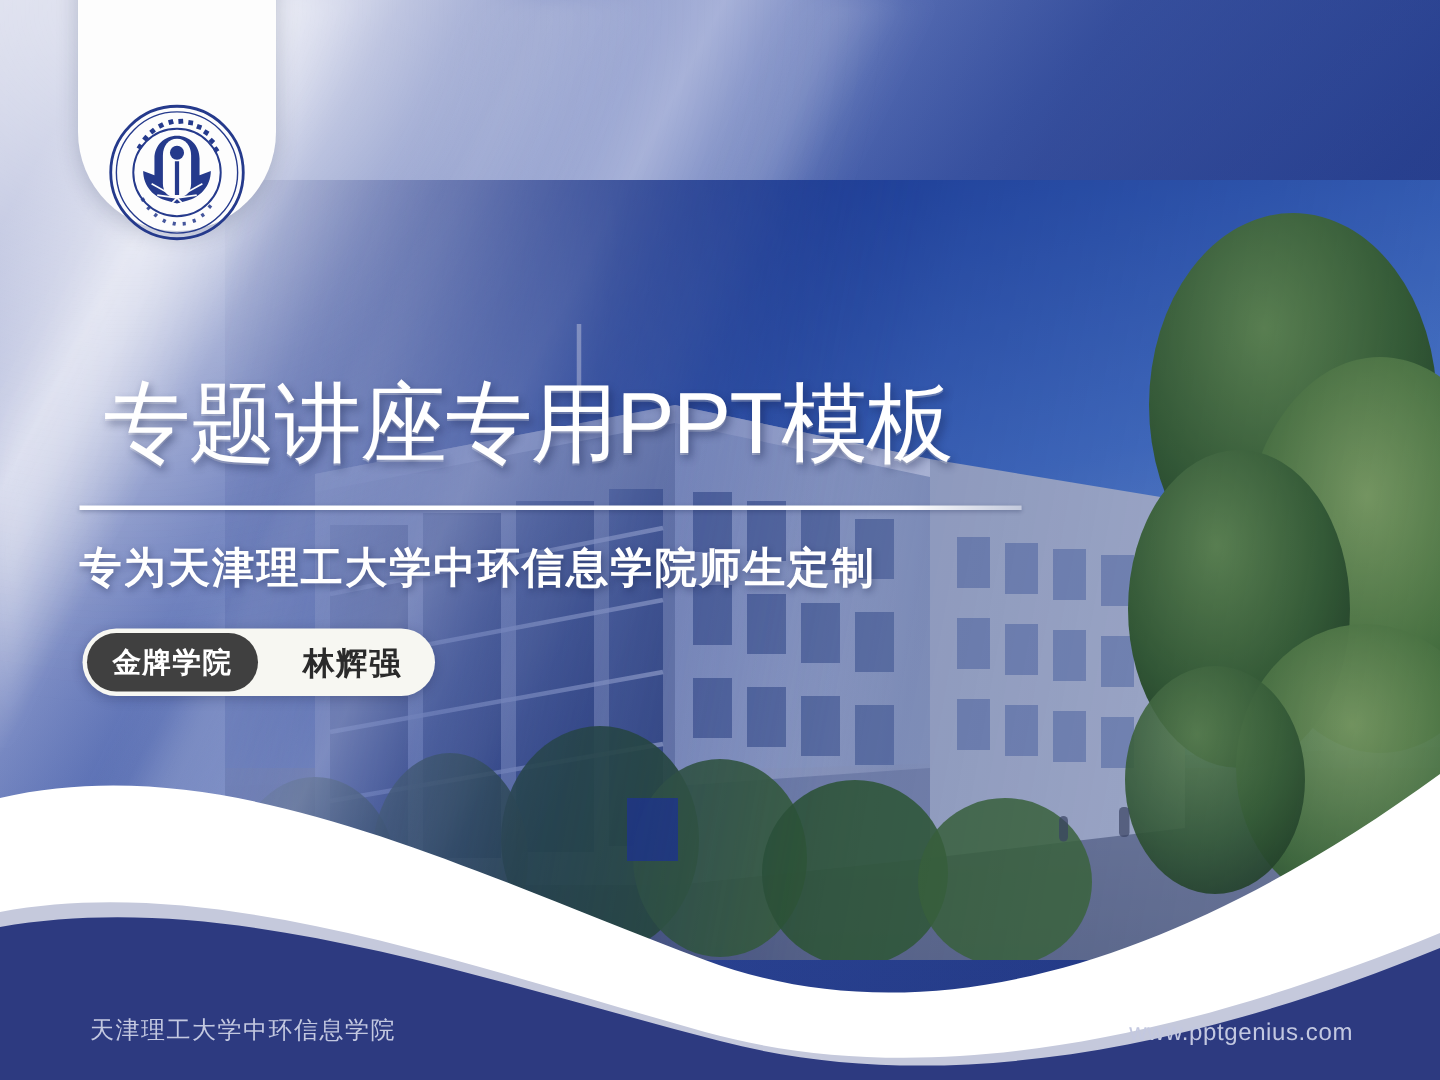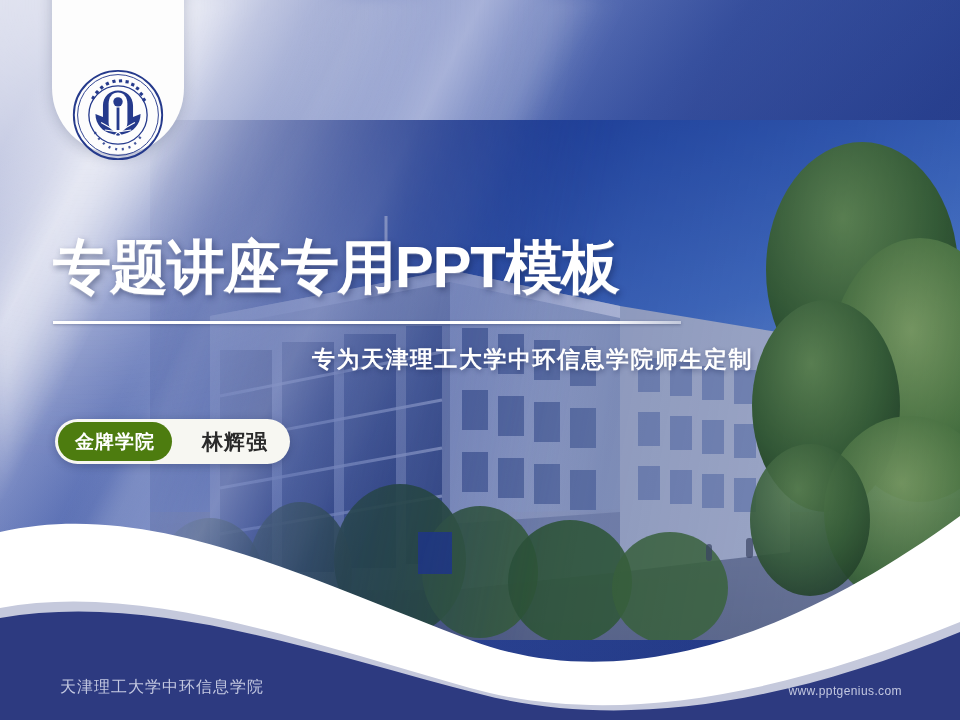--- a/index.html
+++ b/index.html
@@ -82,75 +82,74 @@
     position:absolute;left:50%;top:104px;transform:translateX(-50%);
     width:94px;height:94px;
   }
   .logo-mark svg{display:block;width:100%;height:100%;}
 
   
   .headline{
     position:absolute;left:53px;top:236px;width:700px;
   }
   .title{
-    margin:0;
+    margin:16px;
     font-size:58px;line-height:1.08;
-    font-weight:bold;
+    font-weight:normal;
     color:#ffffff;
     letter-spacing:-1px;
     white-space:nowrap;
     text-shadow:2px 3px 6px rgba(18,28,70,.45), 0 1px 0 rgba(255,255,255,.35);
   }
   .rule{
     width:628px;height:3px;margin:22px 0 0 0;
     background:linear-gradient(90deg,#ffffff 0%,#ffffff 88%,rgba(255,255,255,.45) 100%);
     box-shadow:0 1px 3px rgba(20,30,70,.3);
   }
   .subtitle{
-    margin:20px 0 0 18px;
-    font-size:23px;font-weight:bold;color:#ffffff;
+    margin:20px 0 0 0;
+    font-size:28px;font-weight:bold;color:#ffffff;
     letter-spacing:1.5px;white-space:nowrap;
     text-shadow:1px 2px 5px rgba(18,28,70,.4);
-    text-align:right;
   }
 
   
   .pill{
     position:absolute;left:55px;top:419px;
     height:45px;min-width:232px;
     background:#f7f7f2;
     border-radius:23px;
     display:flex;align-items:center;
     box-shadow:0 2px 8px rgba(20,30,70,.28);
   }
   .pill-tag{
     margin-left:3px;
     height:39px;padding:0 17px;
-    background:#4d7c0f;
+    background:#404040;
     border-radius:20px;
     display:flex;align-items:center;
     color:#ffffff;font-size:19px;font-weight:bold;letter-spacing:1px;
   }
   .pill-name{
     padding:0 22px 0 30px;
     color:#2a2a2a;font-size:21px;font-weight:bold;letter-spacing:1px;
   }
 
   
   .waves{position:absolute;left:0;bottom:0;width:960px;height:230px;}
   .waves svg{display:block;width:100%;height:100%;}
 
   
   .footer-left{
     position:absolute;left:60px;bottom:22px;
     color:#c3c8e0;font-size:16px;letter-spacing:1px;margin-top:16px;
   }
   .footer-right{
     position:absolute;right:58px;bottom:22px;
-    color:#c3c8e0;font-size:12px;letter-spacing:.4px;
+    color:#c3c8e0;font-size:16px;letter-spacing:.4px;
   }
 </style>
 </head>
 <body>
 
 <div id="slide">
 
   <div class="sky"></div>
   <div class="sky-rays"></div>
   <div class="sky-glow"></div>

